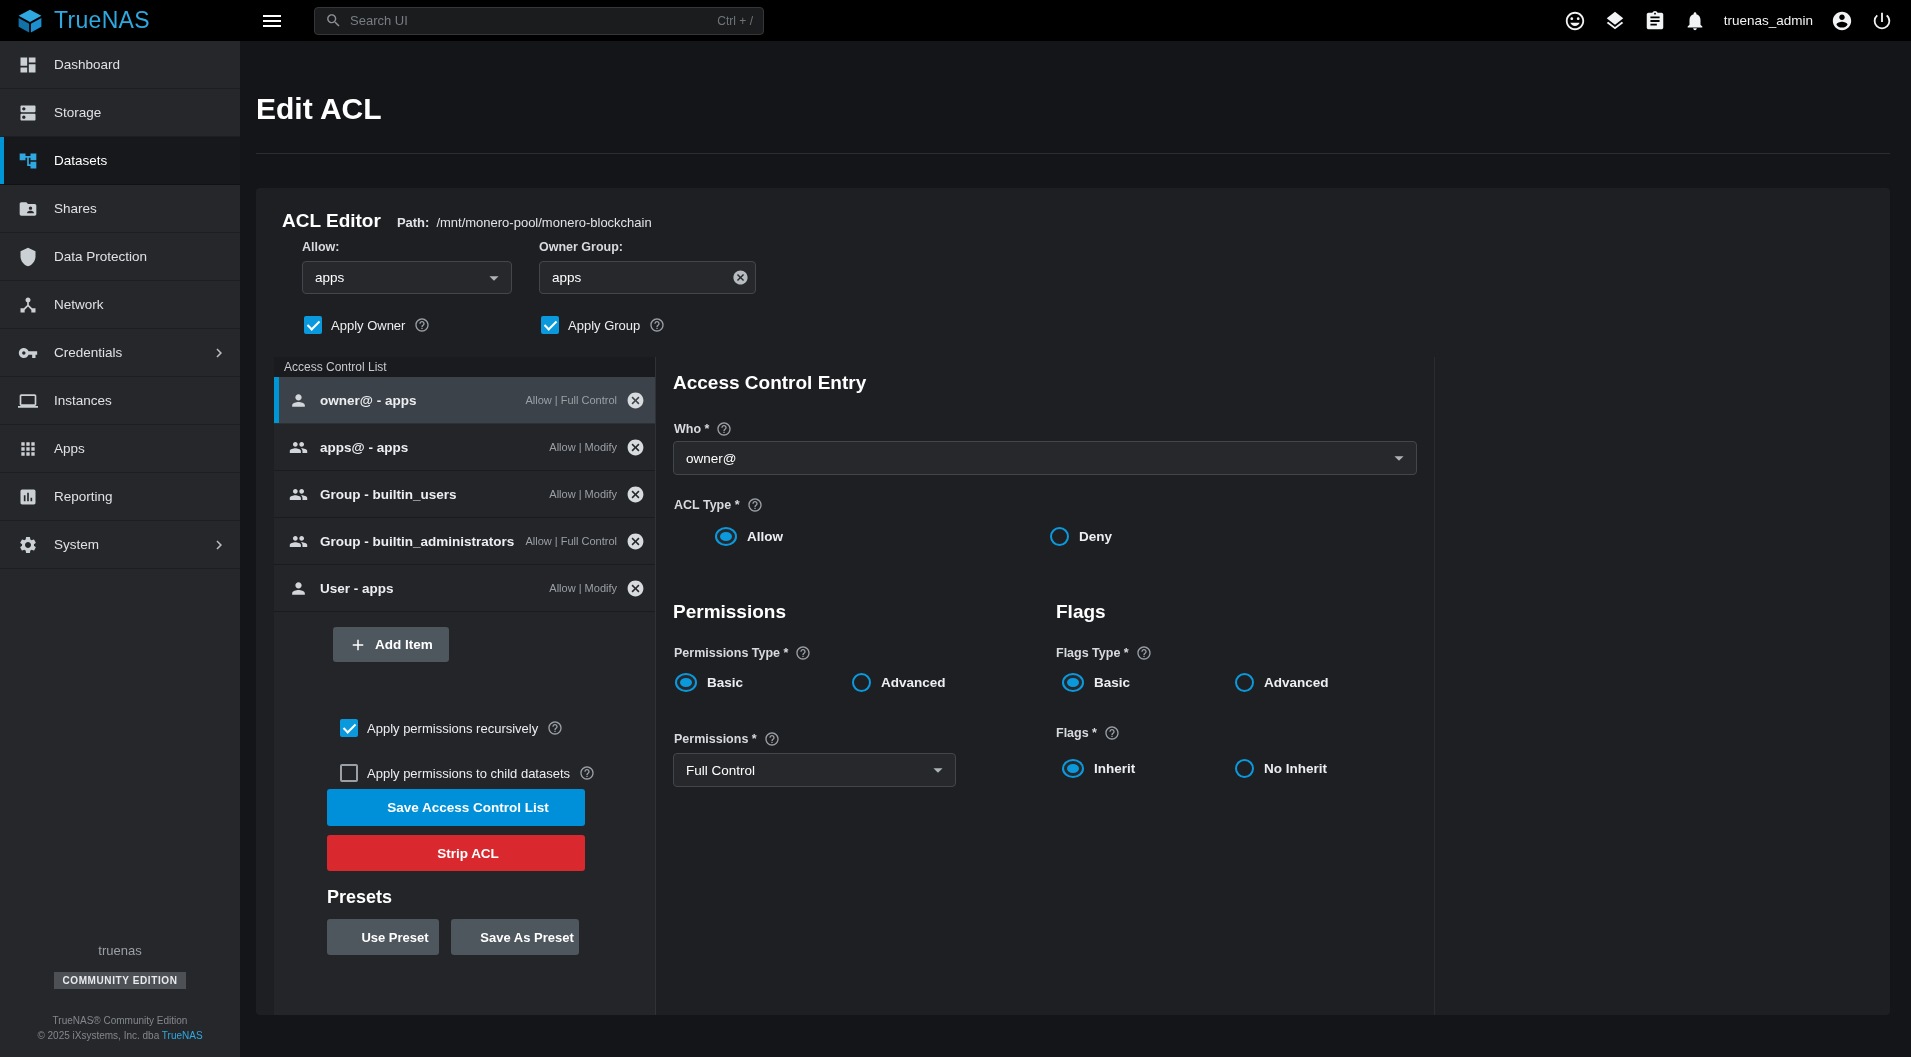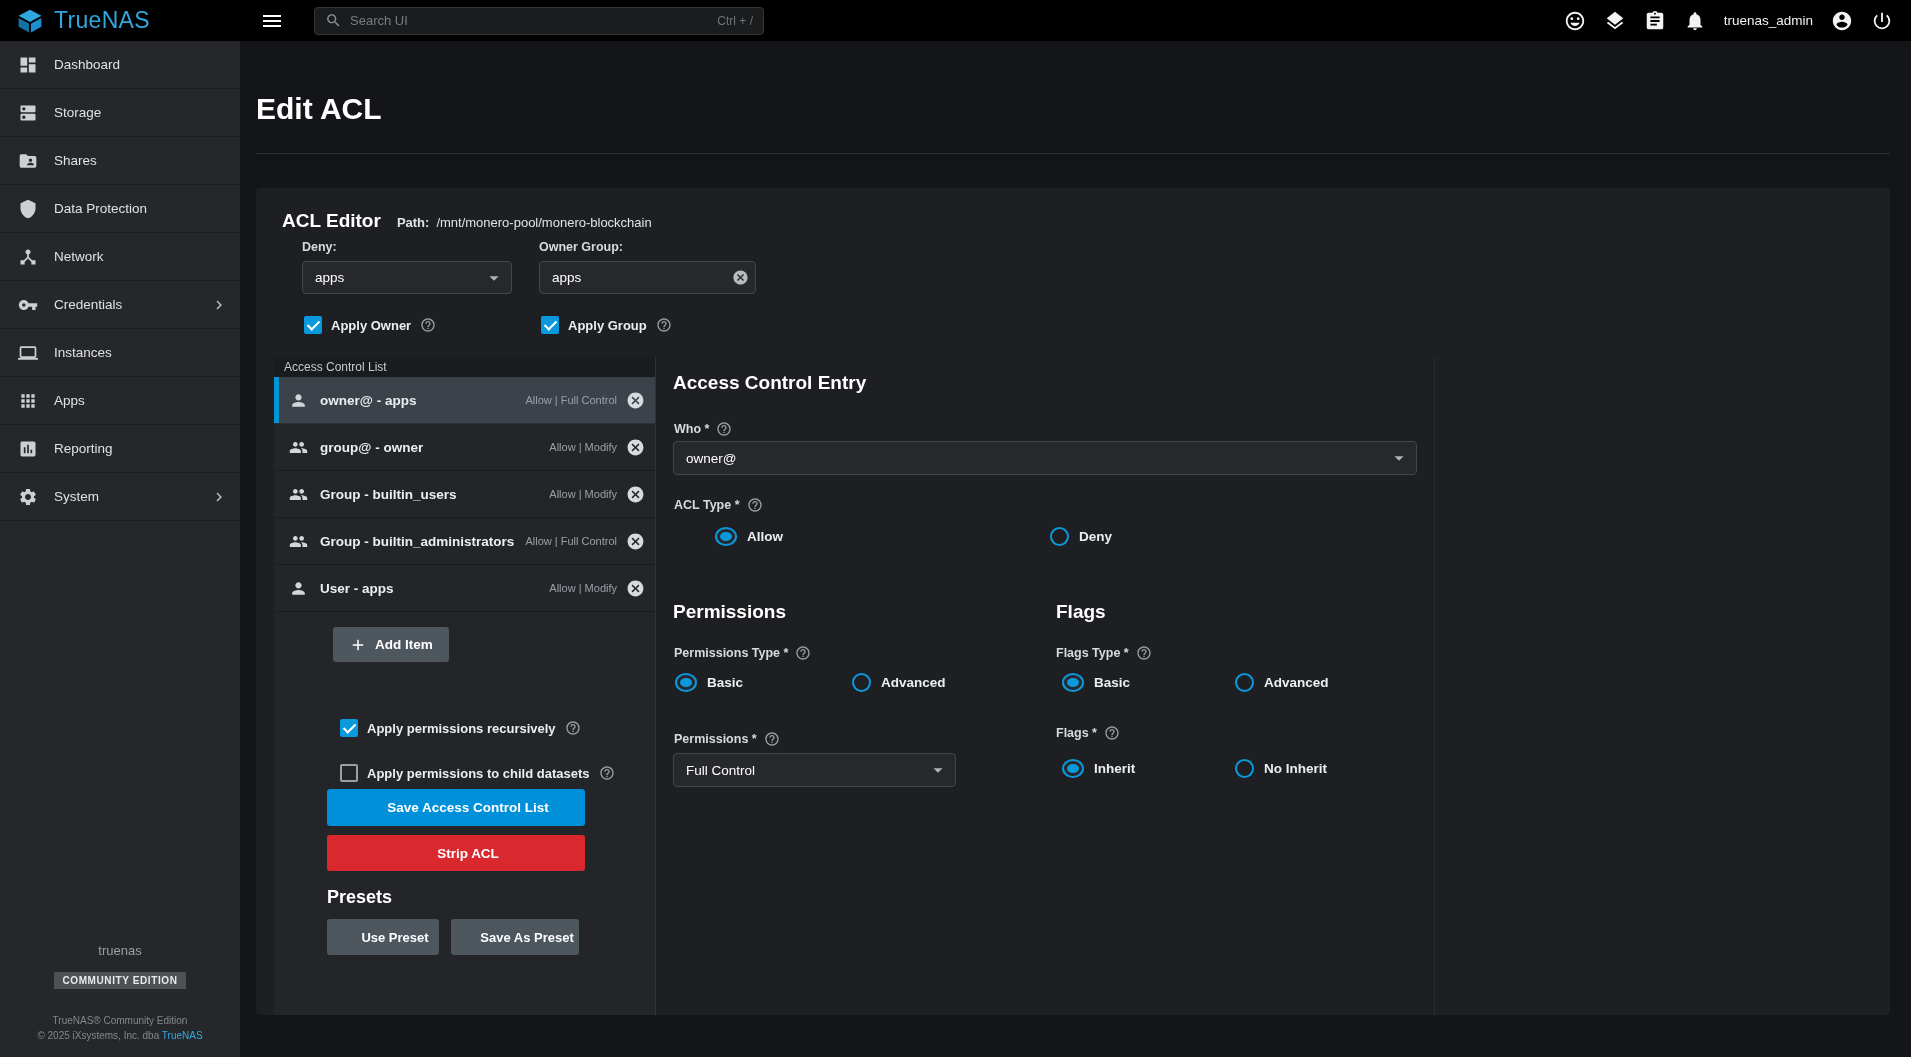--- a/index.html
+++ b/index.html
@@ -86,21 +86,21 @@
     display:flex; align-items:center; justify-content:space-between;
     padding:0 6px 0 12px; color:#fff; font-size:13.5px; cursor:pointer;
   }
   .caret { width:22px; height:22px; color:#aeb3b9; }
   .clear-ic { width:17px; height:17px; color:#b7bcc1; cursor:pointer; }
 
   .fg-owner { position:absolute; top:52px; left:46px; width:210px; }
   .fg-group { position:absolute; top:52px; left:283px; width:217px; }
   .fg-owner .sel, .fg-group .sel { margin-top:7px; }
 
-  .cb-row { display:flex; align-items:center; gap:9px; font-size:13px; font-weight:700; color:#eceef0; cursor:pointer; }
+  .cb-row { display:flex; align-items:center; gap:9px; font-size:13px; font-weight:400; color:#eceef0; cursor:pointer; }
   .cbrow-owner { position:absolute; top:128px; left:48px; }
   .cbrow-group { position:absolute; top:128px; left:285px; }
   .cb { width:18px; height:18px; border-radius:2px; position:relative; flex:none; }
   .cb.checked { background:#0b99dd; }
   .cb.checked::after {
     content:''; position:absolute; left:6px; top:2px; width:5px; height:10px;
     border:solid #fff; border-width:0 2px 2px 0; transform:rotate(45deg);
   }
   .cb.unchecked { border:2px solid #9aa0a6; background:transparent; }
 
@@ -244,20 +244,28 @@
       <span>Dashboard</span>
     </div>
     <div class="nav-item">
       <span class="ic n-ic">
           <svg viewBox="0 0 24 24">
             <path d="M20 13H4c-.55 0-1 .45-1 1v6c0 .55.45 1 1 1h16c.55 0 1-.45 1-1v-6c0-.55-.45-1-1-1zM7 19c-1.1 0-2-.9-2-2s.9-2 2-2 2 .9 2 2-.9 2-2 2zM20 3H4c-.55 0-1 .45-1 1v6c0 .55.45 1 1 1h16c.55 0 1-.45 1-1V4c0-.55-.45-1-1-1zM7 9c-1.1 0-2-.9-2-2s.9-2 2-2 2 .9 2 2-.9 2-2 2z"></path>
           </svg>
         </span>
       <span>Storage</span>
     </div>
+    <div class="nav-item active">
+      <span class="ic n-ic">
+          <svg viewBox="0 0 24 24">
+            <path d="M22 11V3h-7v3H9V3H2v8h7V8h2v10h4v3h7v-8h-7v3h-2V8h2v3z"></path>
+          </svg>
+        </span>
+      <span>Datasets</span>
+    </div>
     <div class="nav-item">
       <span class="ic n-ic">
           <svg viewBox="0 0 24 24">
             <path d="M20 6h-8l-2-2H4c-1.1 0-1.99.9-1.99 2L2 18c0 1.1.9 2 2 2h16c1.1 0 2-.9 2-2V8c0-1.1-.9-2-2-2zm-5 3c1.1 0 2 .9 2 2s-.9 2-2 2-2-.9-2-2 .9-2 2-2zm4 8h-8v-1c0-1.33 2.67-2 4-2s4 .67 4 2v1z"></path>
           </svg>
         </span>
       <span>Shares</span>
     </div>
     <div class="nav-item">
       <span class="ic n-ic">
@@ -341,21 +349,21 @@
   <section class="card">
 
     <div class="card-head">
       <span class="card-title">ACL Editor</span>
       <span class="path">
         <span class="path-label">Path:</span><span>/mnt/monero-pool/monero-blockchain</span>
       </span>
     </div>
 
     <div class="fg-owner">
-      <div class="flabel">Deny:</div>
+      <div class="flabel">Allow:</div>
       <div class="sel">
         <span>apps</span>
         <span class="ic caret">
             <svg viewBox="0 0 24 24">
               <path d="M7 10l5 5 5-5z"></path>
             </svg>
           </span>
       </div>
     </div>
 
@@ -410,21 +418,21 @@
               </svg>
             </span>
         </div>
 
         <div class="acl-item">
           <span class="ic who-ic">
               <svg viewBox="0 0 24 24">
                 <path d="M16 11c1.66 0 2.99-1.34 2.99-3S17.66 5 16 5c-1.66 0-3 1.34-3 3s1.34 3 3 3zm-8 0c1.66 0 2.99-1.34 2.99-3S9.66 5 8 5C6.34 5 5 6.34 5 8s1.34 3 3 3zm0 2c-2.33 0-7 1.17-7 3.5V19h14v-2.5c0-2.33-4.67-3.5-7-3.5zm8 0c-.29 0-.62.02-.97.05 1.16.84 1.97 1.97 1.97 3.45V19h6v-2.5c0-2.33-4.67-3.5-7-3.5z"></path>
               </svg>
             </span>
-          <span class="who">group@ - owner</span>
+          <span class="who">apps@ - apps</span>
           <span class="perm">Allow | Modify</span>
           <span class="ic x-ic">
               <svg viewBox="0 0 24 24">
                 <path d="M12 2C6.47 2 2 6.47 2 12s4.47 10 10 10 10-4.47 10-10S17.53 2 12 2zm5 13.59L15.59 17 12 13.41 8.41 17 7 15.59 10.59 12 7 8.41 8.41 7 12 10.59 15.59 7 17 8.41 13.41 12 17 15.59z"></path>
               </svg>
             </span>
         </div>
 
         <div class="acl-item">
           <span class="ic who-ic">

